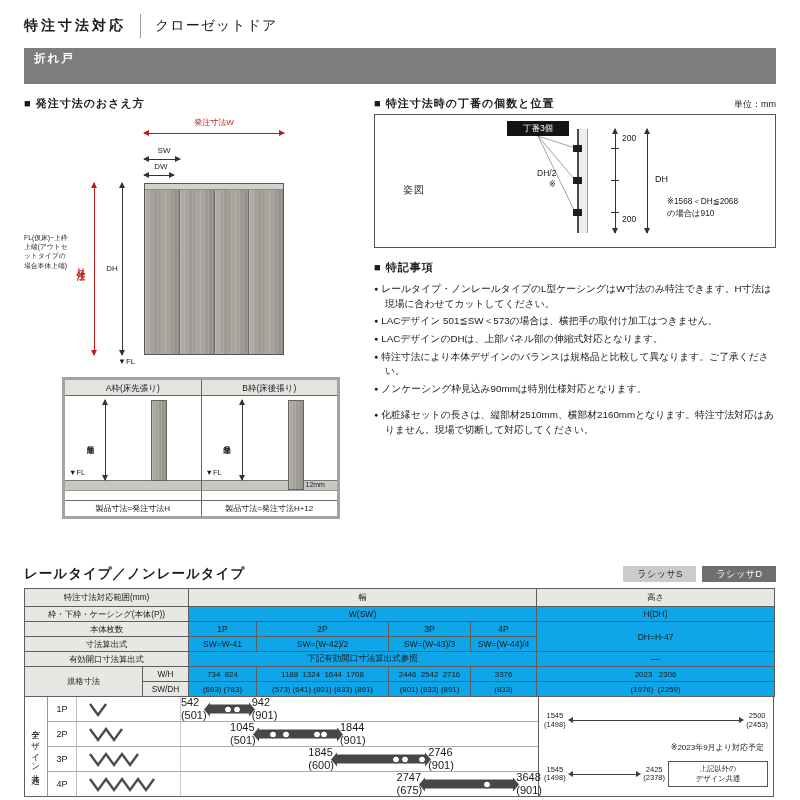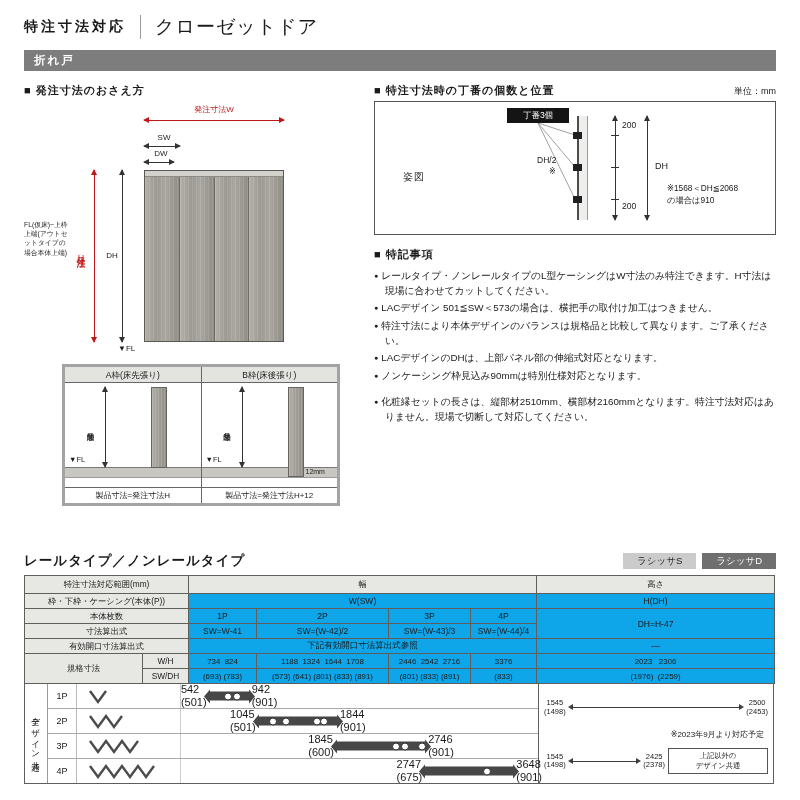--- a/index.html
+++ b/index.html
@@ -3,22 +3,22 @@
 <meta charset="utf-8">
 <style>
   html,body{margin:0;padding:0;background:#fff;}
   body{width:800px;height:800px;overflow:hidden;position:relative;
        font-family:"Liberation Sans","DejaVu Sans",sans-serif;color:#1a1a1a;}
 
   
   .page-header{display:flex;align-items:center;padding:14px 24px 6px 24px;}
   .page-title{font-size:14px;font-weight:bold;letter-spacing:3px;font-family:Liberation Mono, monospace;}
   .title-divider{width:1px;height:24px;background:#9a9a9a;margin:0 14px;}
-  .page-subtitle{font-size:19px;letter-spacing:1px;}
-  .category-bar{margin:4px 24px 0 24px;height:21px;background:#7d7d7d;color:#fff;
+  .page-subtitle{font-size:14px;letter-spacing:1px;}
+  .category-bar{margin:4px 24px 0 24px;height:36px;background:#7d7d7d;color:#fff;
                 font-size:11.5px;font-weight:bold;line-height:21px;padding-left:10px;letter-spacing:2px;}
 
   
   .main{display:flex;gap:14px;margin:12px 24px 0 24px;}
   .col-left{width:336px;flex:none;}
   .col-right{flex:1;min-width:0;}
   .sec-title{font-size:11px;font-weight:bold;letter-spacing:1px;}
   .sec-row{display:flex;align-items:baseline;justify-content:space-between;}
   .unit{font-size:9px;}
 
@@ -233,22 +233,22 @@
       <div class="hnote-box">
         <div>※1568＜DH≦2068</div>
         <div>の場合は910</div>
       </div>
     </div>
 
     <span class="sec-title notes-title">■ 特記事項</span>
     <ul class="notes">
         <li>レールタイプ・ノンレールタイプのL型ケーシングはW寸法のみ特注できます。H寸法は現場に合わせてカットしてください。</li>
         <li>LACデザイン 501≦SW＜573の場合は、横把手の取付け加工はつきません。</li>
+        <li>LACデザインのDHは、上部パネル部の伸縮式対応となります。</li>
         <li>特注寸法により本体デザインのバランスは規格品と比較して異なります。ご了承ください。</li>
-        <li>LACデザインのDHは、上部パネル部の伸縮式対応となります。</li>
         <li>ノンケーシング枠見込み90mmは特別仕様対応となります。</li>
         <li>化粧縁セットの長さは、縦部材2510mm、横部材2160mmとなります。特注寸法対応はありません。現場で切断して対応してください。</li>
       </ul>
   </div>
 </div>
 
 <div class="bottom">
   <div class="bottom-head">
     <span class="bottom-title">レールタイプ／ノンレールタイプ</span>
     <span class="tags">

